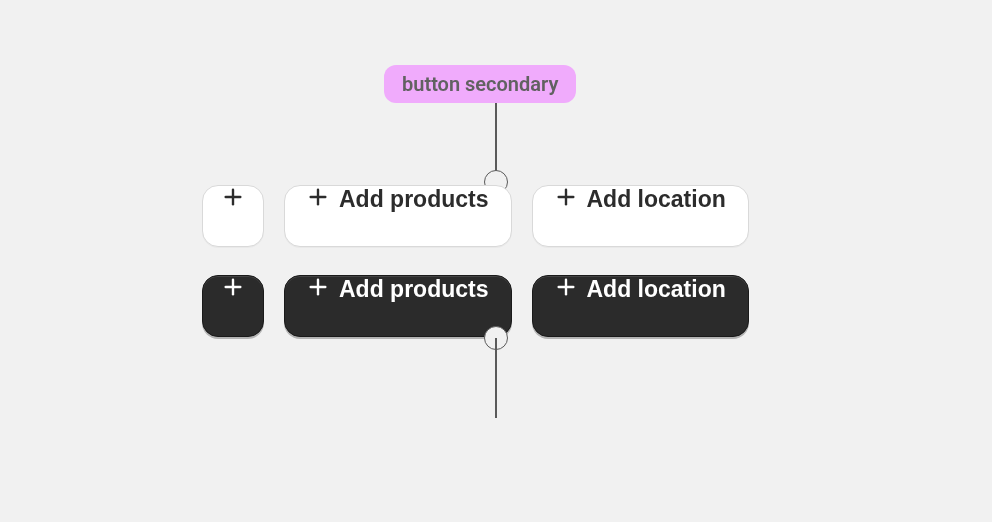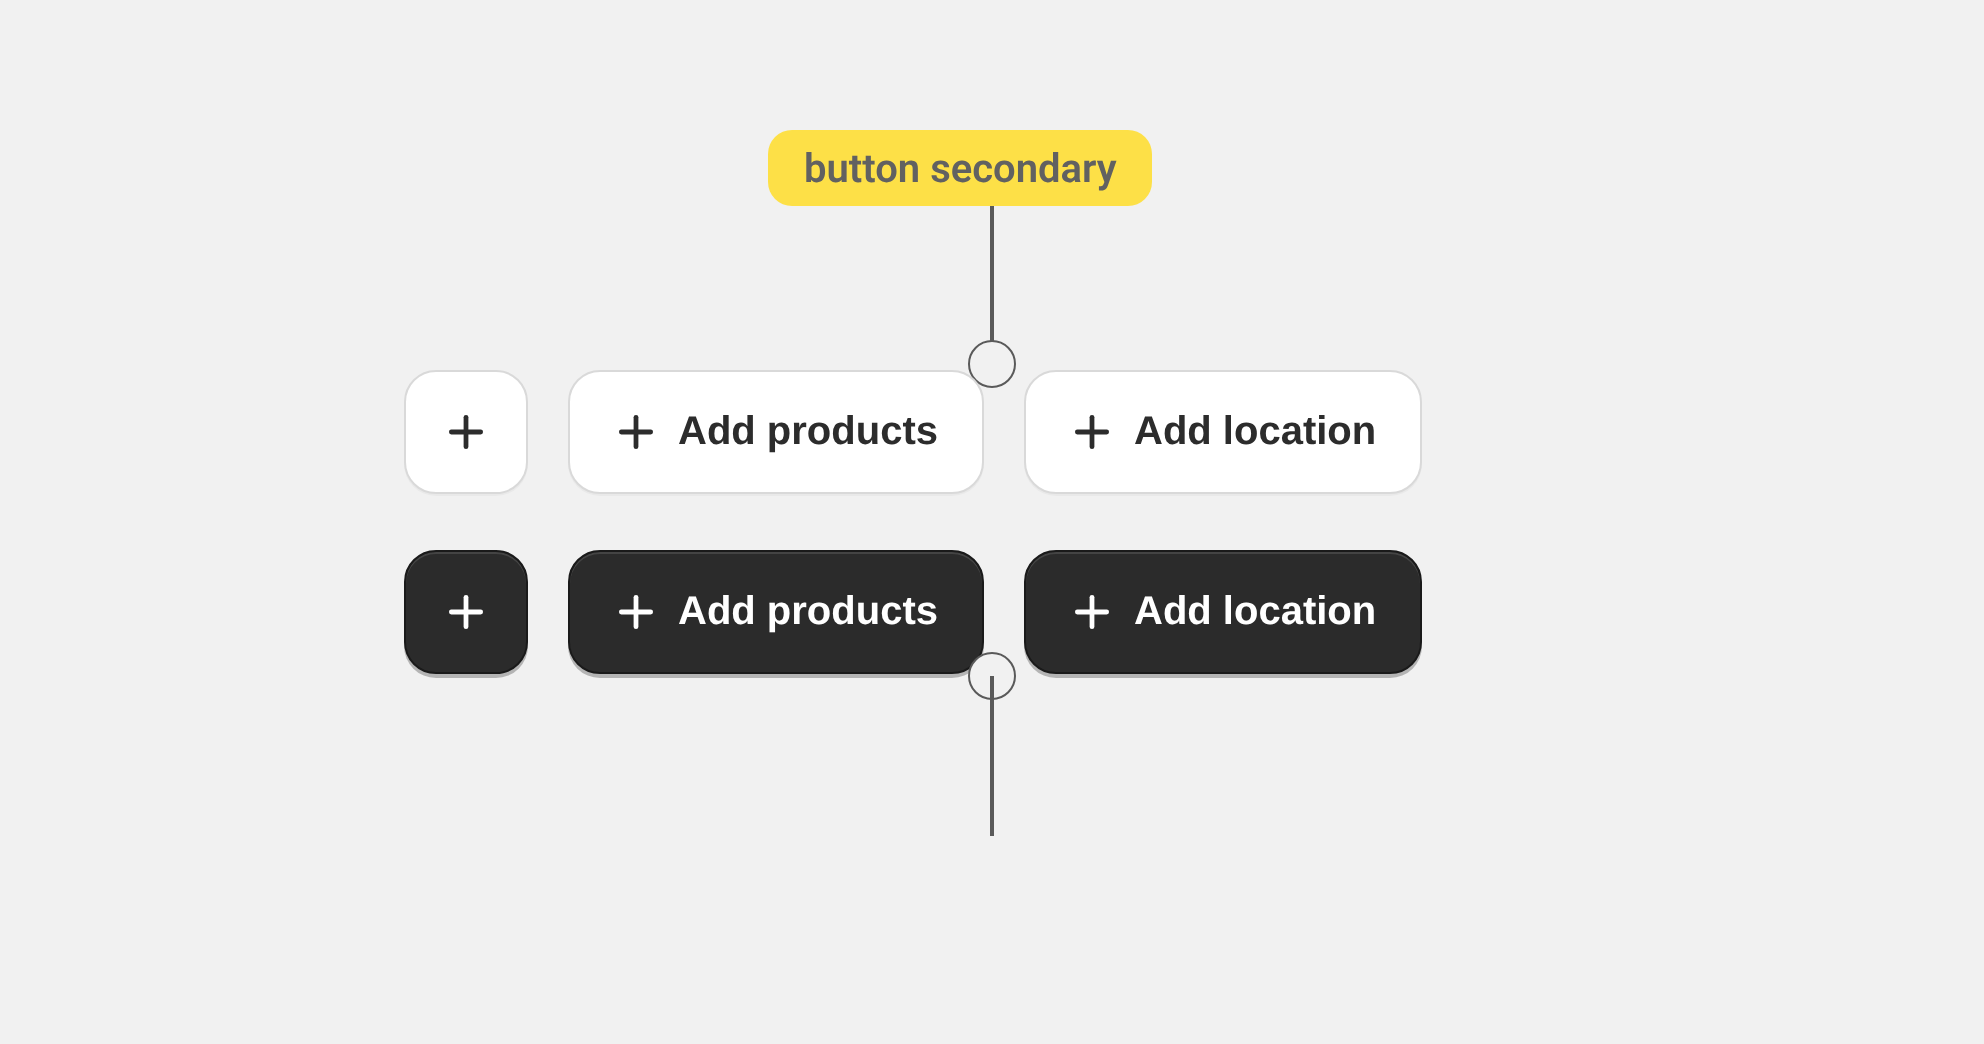--- a/index.html
+++ b/index.html
@@ -11,21 +11,21 @@
     position: relative;
     overflow: hidden;
   }
   .canvas {
     position: relative;
     width: 100%;
     height: 100%;
   }
   .label-pill {
     position: absolute;
-    background: #fde047;
+    background: #f0abfc;
     color: #616161;
     font-size: 20px;
     font-weight: 600;
     padding: 7px 18px;
     border-radius: 12px;
     white-space: nowrap;
   }
   .connector-line {
     position: absolute;
     width: 2px;
@@ -43,27 +43,26 @@
     transform: translate(-50%, -50%);
   }
   .row {
     position: absolute;
     display: flex;
     gap: 20px;
     align-items: center;
   }
   .btn {
     display: inline-flex;
-    align-items: center;
     justify-content: center;
     gap: 10px;
     height: 62px;
     padding: 0 22px;
     border-radius: 16px;
-    font-size: 20px;
+    font-size: 23px;
     font-weight: 600;
     cursor: pointer;
     white-space: nowrap;
   }
   .btn.icon-only {
     width: 62px;
     padding: 0;
   }
   .btn-secondary {
     background: #ffffff;

